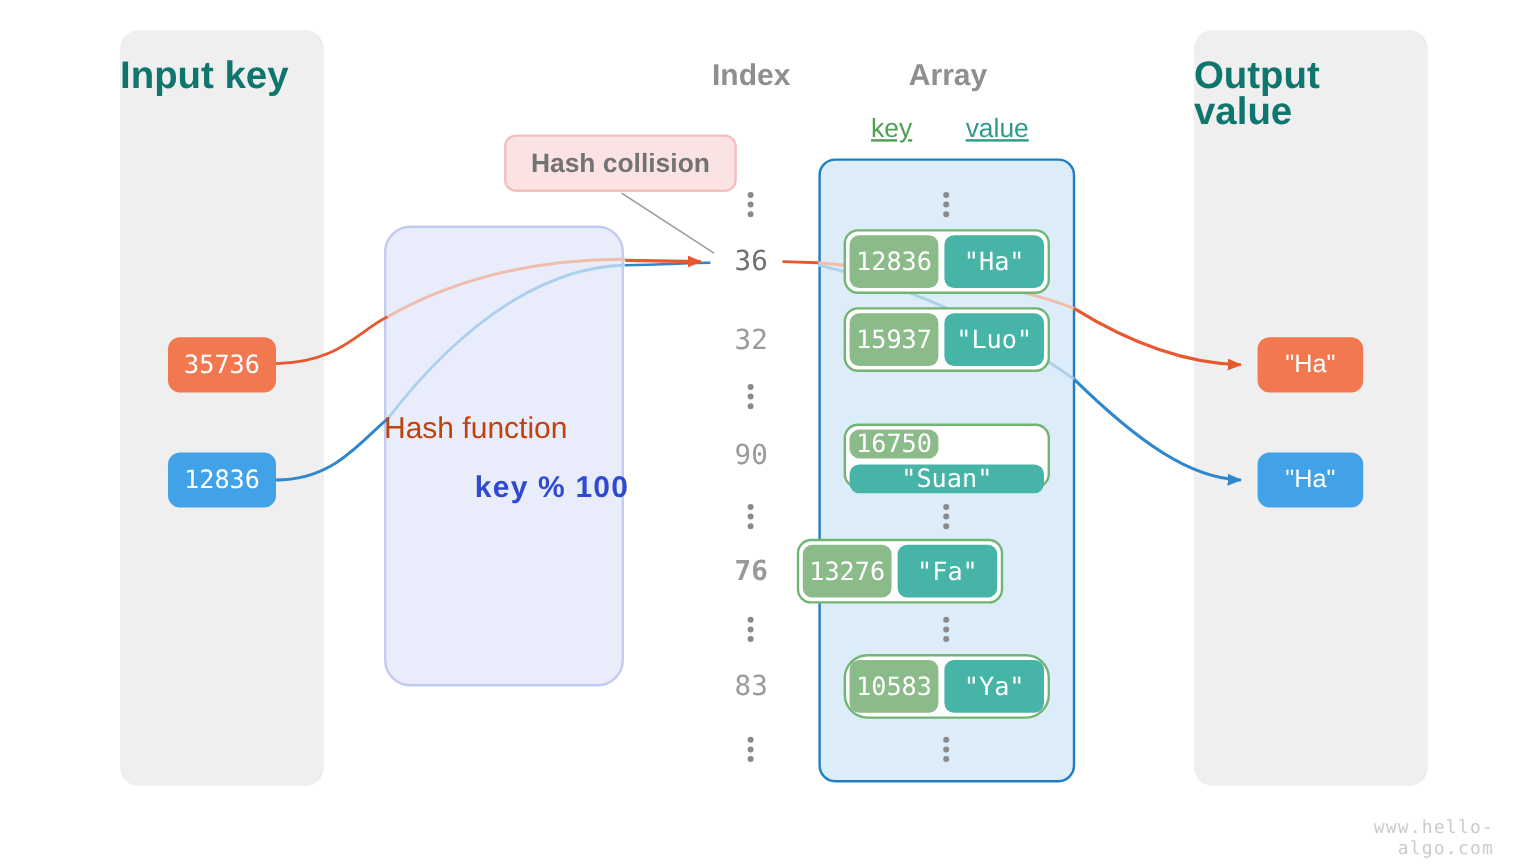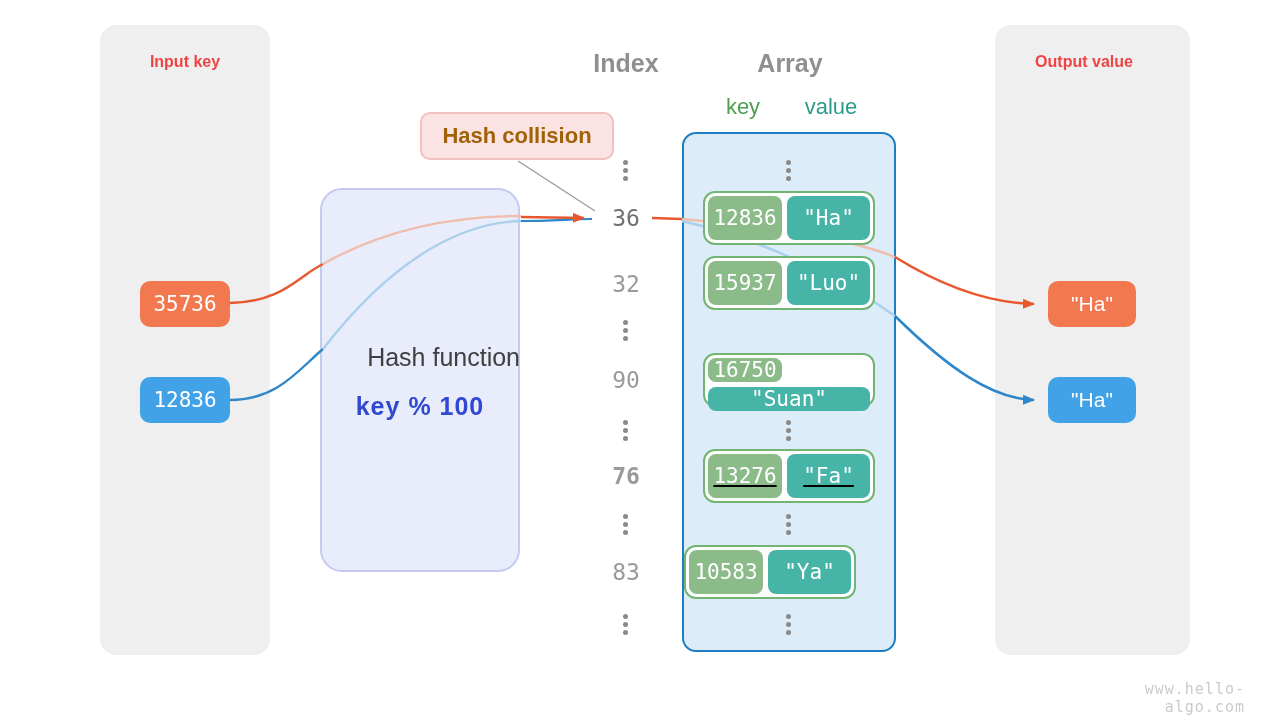--- a/index.html
+++ b/index.html
@@ -6,50 +6,50 @@
   body{
     width:1280px;height:720px;position:relative;background:#ffffff;
     font-family:"Liberation Sans",sans-serif;overflow:hidden;
   }
   .abs{position:absolute;}
   .z1{z-index:1;} .z3{z-index:3;}
 
   
   .panel{background:#efefef;border-radius:16px;}
   .panel-title{
-    font-weight:bold;font-size:16px;color:#ef4444;text-align:center;line-height:30px;
+    font-weight:bold;font-size:32px;color:#0f766e;line-height:30px;
   }
 
   
   .pill{
     width:90px;height:46px;border-radius:10px;color:#ffffff;
     font-family:"DejaVu Sans Mono",monospace;font-size:21px;
     display:flex;align-items:center;justify-content:center;
   }
 
   
   .hash-box{
     background:#e8ecfb;border:2px solid #c2cbf0;border-radius:22px;
     box-sizing:border-box;
   }
-  .hash-title{color:#404040;font-size:25px;text-align:right;}
+  .hash-title{color:#c2410c;font-size:25px;text-align:left;}
   .hash-formula{
-    color:#2f49d1;font-size:25px;font-weight:bold;text-align:center;letter-spacing:1px;
+    color:#2f49d1;font-size:25px;font-weight:bold;text-align:center;letter-spacing:1px;padding-left:40px;
   }
 
   
   .collision-box{
     background:#fbe3e3;border:2px solid #f3bfbf;border-radius:10px;box-sizing:border-box;
     display:flex;align-items:center;justify-content:center;
-    font-weight:bold;font-size:22px;color:#a16207;
+    font-weight:bold;font-size:22px;color:#737373;
   }
 
   
   .col-title{font-weight:bold;font-size:25px;color:#8f8f8f;text-align:center;line-height:30px;}
-  .kv-label{font-size:22px;text-align:center;line-height:26px;}
+  .kv-label{font-size:22px;text-align:center;line-height:26px;text-decoration:underline;}
 
   
   .idx{
     width:64px;text-align:center;line-height:32px;height:32px;
     font-family:"DejaVu Sans Mono",monospace;font-size:23px;color:#9a9a9a;
   }
   .idx.hot{font-weight:normal;color:#6f6f6f;}
 
   
   .array-box{
@@ -164,25 +164,25 @@
   <div class="cell v">"Ha"</div>
 </div>
 <div class="abs z3 entry" style="left:703px;top:256px;">
   <div class="cell k">15937</div>
   <div class="cell v">"Luo"</div>
 </div>
 <div class="abs z3 entry" style="left:703px;top:353px;flex-direction:column;">
   <div class="cell k">16750</div>
   <div class="cell v">"Suan"</div>
 </div>
-<div class="abs z3 entry" style="left:703px;top:449px;text-decoration:underline;">
+<div class="abs z3 entry" style="left:664px;top:449px;">
   <div class="cell k">13276</div>
   <div class="cell v">"Fa"</div>
 </div>
-<div class="abs z3 entry" style="left:684px;top:545px;">
+<div class="abs z3 entry" style="left:703px;top:545px;border-radius:20px;">
   <div class="cell k">10583</div>
   <div class="cell v">"Ya"</div>
 </div>
 
 <div class="abs z3 pill" style="left:1048px;top:281px;width:88px;background:#f2784f;font-family:'Liberation Sans',sans-serif;">"Ha"</div>
 <div class="abs z3 pill" style="left:1048px;top:377px;width:88px;background:#41a2e8;font-family:'Liberation Sans',sans-serif;">"Ha"</div>
 
 <div class="abs z3 watermark" style="left:1075px;top:680px;width:170px;text-align:right;">www.hello-algo.com</div>
 
 </body></html>

